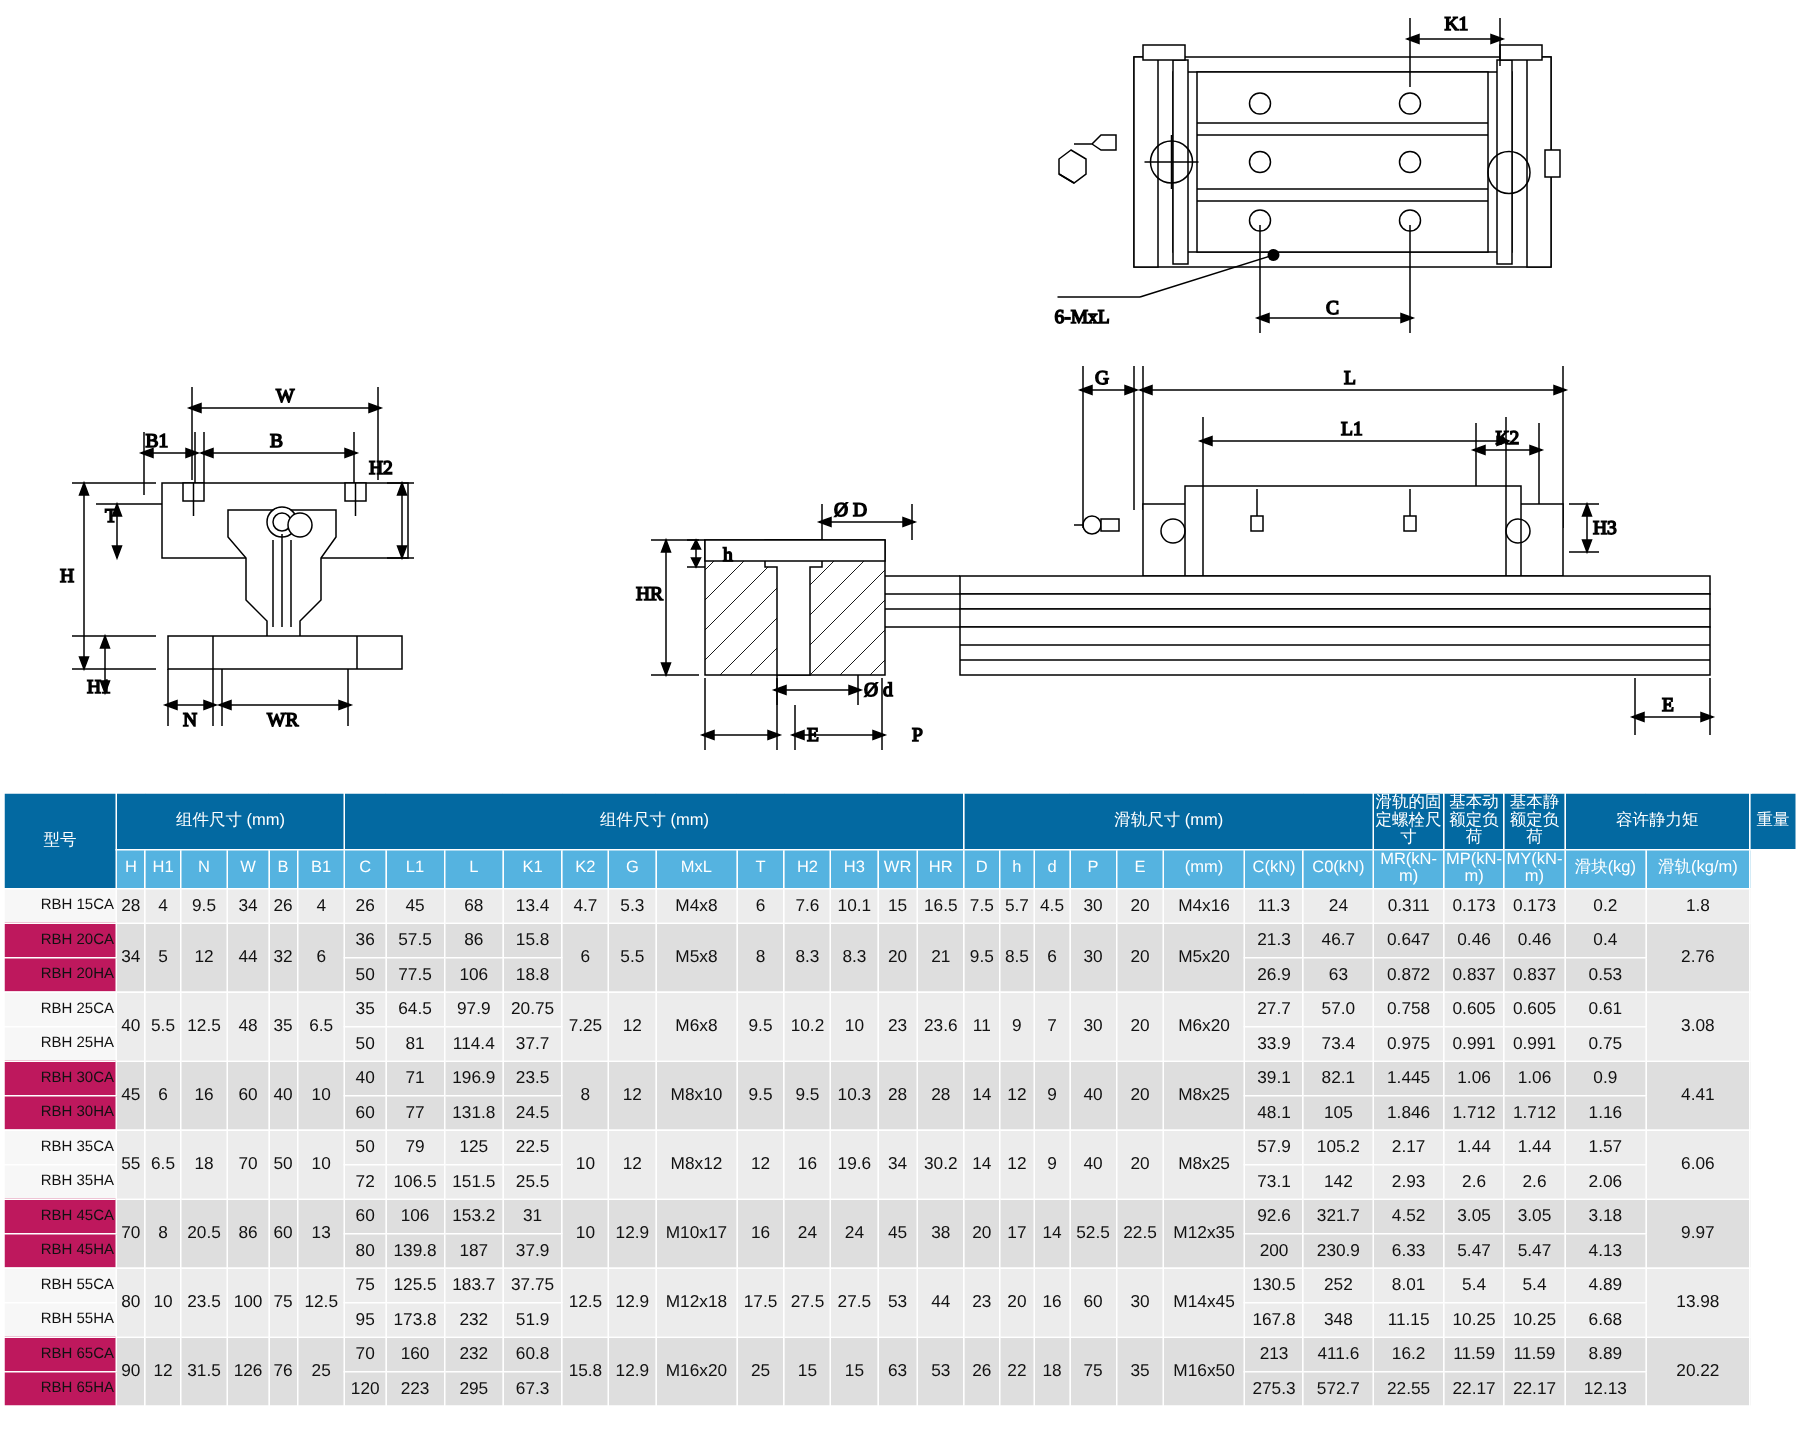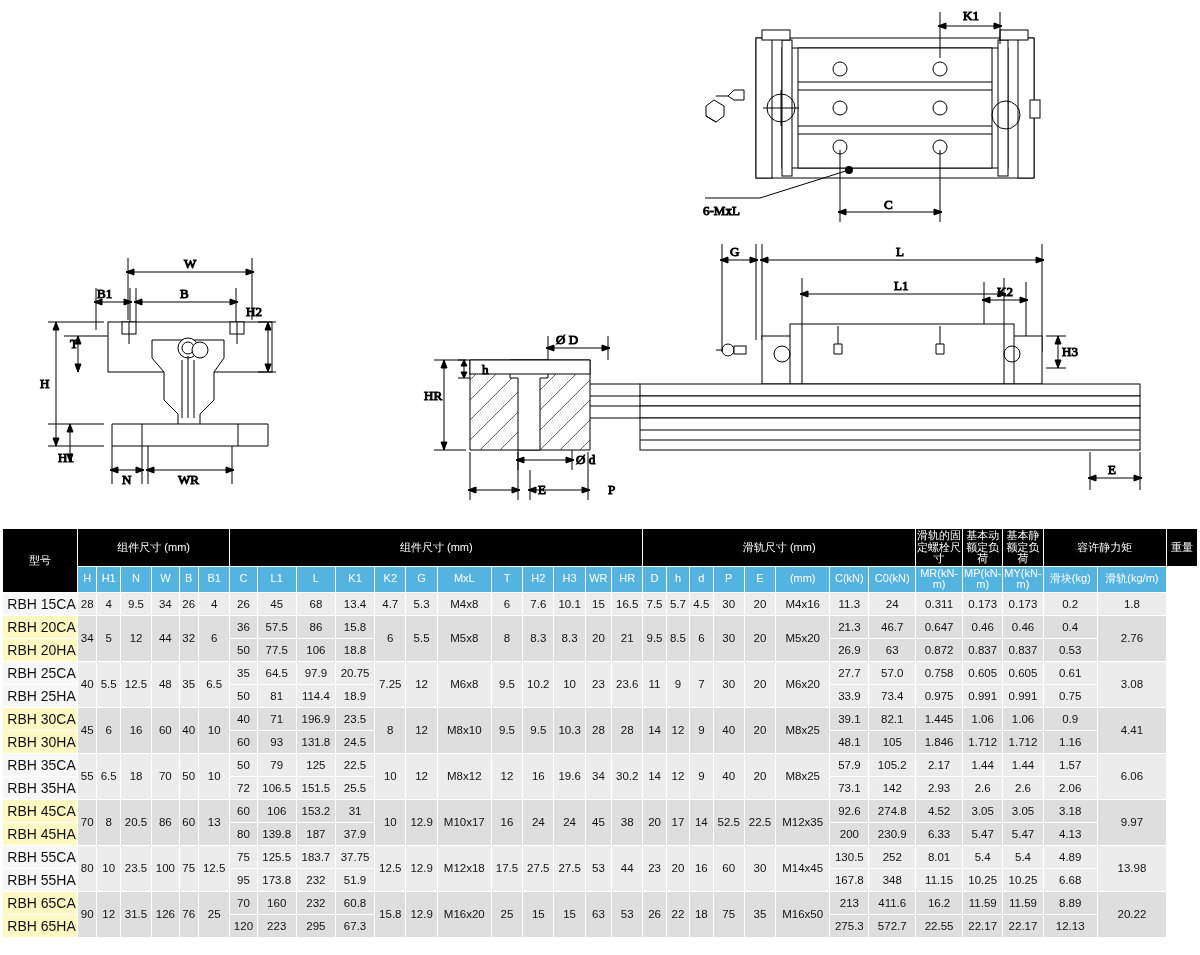--- a/index.html
+++ b/index.html
@@ -3,26 +3,26 @@
 <meta charset="utf-8">
 <style>
   html,body{margin:0;padding:0;background:#fff;}
   body{width:1200px;height:955px;font-family:"Liberation Sans",sans-serif;color:#111;position:relative;overflow:hidden;}
   .drawings{position:relative;width:1200px;height:520px;}
   svg{display:block;}
   .lbl{font-family:"Liberation Serif",serif;font-size:13px;fill:#000;}
   .tbl-wrap{position:absolute;left:0;top:528px;width:1200px;}
   table{border-collapse:collapse;width:1196px;margin-left:2px;font-size:11px;}
   th,td{border:1px solid #fff;text-align:center;vertical-align:middle;padding:1px 1px;}
-  thead th{background:#000000;color:#fff;font-weight:normal;line-height:1.05;font-size:11px;}
+  thead th{background:#0369a1;color:#fff;font-weight:normal;line-height:1.05;font-size:11px;}
   thead tr.h2 th{background:#55b3e0;font-size:11px;height:22px;}
   tbody td{background:#ececec;color:#111;font-size:11.5px;height:20px;}
   tbody tr.alt td{background:#dedede;}
-  tbody td.model{background:#f7f7f7;text-align:center;padding-left:4px;font-size:14px;white-space:nowrap;}
-  tbody td.model.alt2{background:#fef9c3;}
+  tbody td.model{background:#f7f7f7;text-align:right;padding-left:4px;font-size:10px;white-space:nowrap;}
+  tbody td.model.alt2{background:#be185d;}
   .tiny{font-size:10px;margin-top:48px;}
 </style>
 </head>
 <body>
 
 <div class="drawings">
 <svg width="1200" height="520" viewBox="0 0 1200 520">
   <g stroke="#000" fill="none" stroke-width="1">
 
     <g>
@@ -463,21 +463,21 @@
           <td>0.605</td>
           <td>0.605</td>
           <td>0.61</td>
           <td rowspan="2">3.08</td>
         </tr>
         <tr>
           <td class="model">RBH 25HA</td>
           <td>50</td>
           <td>81</td>
           <td>114.4</td>
-          <td>18.9</td>
+          <td>37.7</td>
           <td>33.9</td>
           <td>73.4</td>
           <td>0.975</td>
           <td>0.991</td>
           <td>0.991</td>
           <td>0.75</td>
         </tr>
         <tr class="alt">
           <td class="model alt2">RBH 30CA</td>
           <td rowspan="2">45</td>
@@ -508,21 +508,21 @@
           <td>82.1</td>
           <td>1.445</td>
           <td>1.06</td>
           <td>1.06</td>
           <td>0.9</td>
           <td rowspan="2">4.41</td>
         </tr>
         <tr class="alt">
           <td class="model alt2">RBH 30HA</td>
           <td>60</td>
-          <td>93</td>
+          <td>77</td>
           <td>131.8</td>
           <td>24.5</td>
           <td>48.1</td>
           <td>105</td>
           <td>1.846</td>
           <td>1.712</td>
           <td>1.712</td>
           <td>1.16</td>
         </tr>
         <tr>
@@ -592,21 +592,21 @@
           <td rowspan="2">24</td>
           <td rowspan="2">45</td>
           <td rowspan="2">38</td>
           <td rowspan="2">20</td>
           <td rowspan="2">17</td>
           <td rowspan="2">14</td>
           <td rowspan="2">52.5</td>
           <td rowspan="2">22.5</td>
           <td rowspan="2">M12x35</td>
           <td>92.6</td>
-          <td>274.8</td>
+          <td>321.7</td>
           <td>4.52</td>
           <td>3.05</td>
           <td>3.05</td>
           <td>3.18</td>
           <td rowspan="2">9.97</td>
         </tr>
         <tr class="alt">
           <td class="model alt2">RBH 45HA</td>
           <td>80</td>
           <td>139.8</td>

